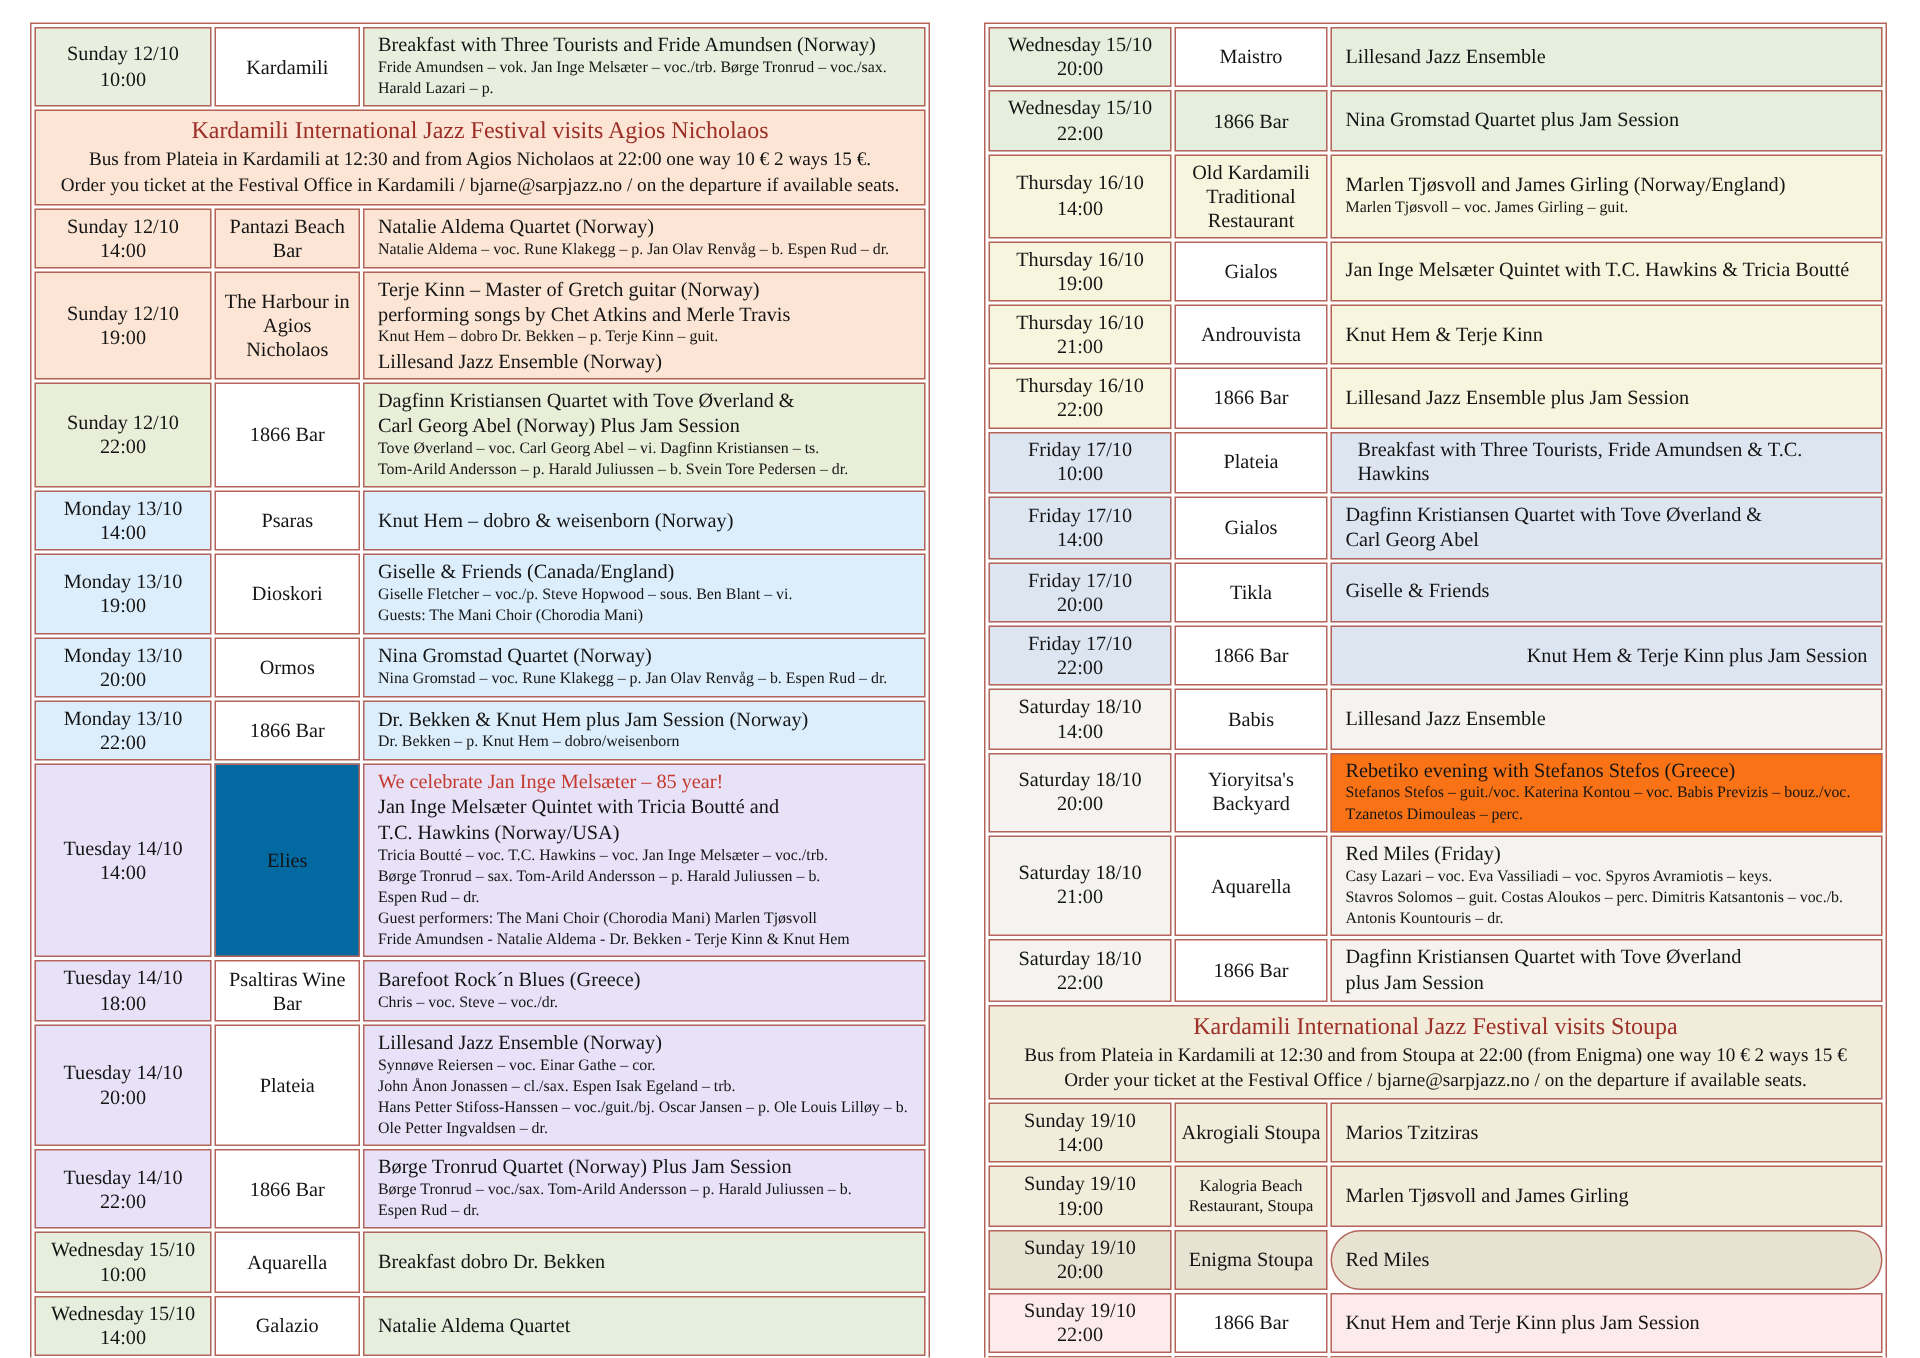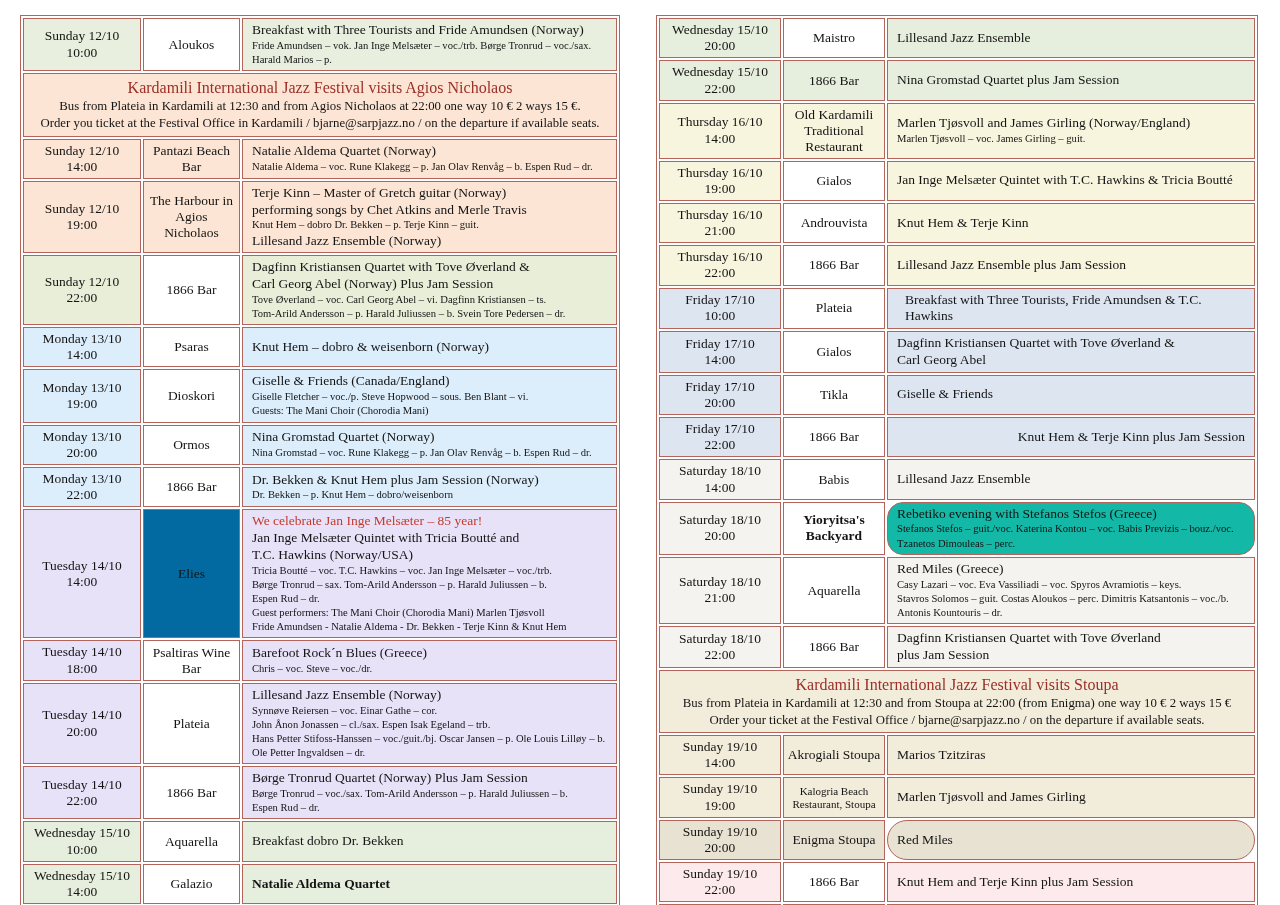--- a/index.html
+++ b/index.html
@@ -50,26 +50,26 @@
         <col style="width:97px">
         <col>
       </colgroup>
     <tbody>
         <tr>
           <td class="date-cell" style="background: rgb(232, 239, 223);">
             <div class="date-line">Sunday 12/10</div>
             <div class="time-line">10:00</div>
           </td>
           <td class="venue-cell" style="background: rgb(255, 255, 255);">
-            <div class="venue-name">Aloukos</div>
+            <div class="venue-name">Kardamili</div>
           </td>
           <td class="desc-cell" style="background: rgb(232, 239, 223);">
             <div class="line-main">Breakfast with Three Tourists and Fride Amundsen (Norway)</div>
             <div class="line-small">Fride Amundsen – vok. Jan Inge Melsæter – voc./trb. Børge Tronrud – voc./sax.</div>
-            <div class="line-small">Harald Marios – p.</div>
+            <div class="line-small">Harald Lazari – p.</div>
           </td>
         </tr>
         <tr>
           <td class="banner-cell" colspan="3" style="background: rgb(252, 229, 212);">
             <div class="banner-title">Kardamili International Jazz Festival visits Agios Nicholaos</div>
             <div class="banner-line">Bus from Plateia in Kardamili at 12:30 and from Agios Nicholaos at 22:00 one way 10 € 2 ways 15 €.</div>
             <div class="banner-line">Order you ticket at the Festival Office in Kardamili / bjarne@sarpjazz.no / on the departure if available seats.</div>
           </td>
         </tr>
         <tr>
@@ -242,21 +242,21 @@
           </td>
         </tr>
         <tr>
           <td class="date-cell" style="background: rgb(230, 238, 221);">
             <div class="date-line">Wednesday 15/10</div>
             <div class="time-line">14:00</div>
           </td>
           <td class="venue-cell" style="background: rgb(255, 255, 255); margin-left: 12px;">
             <div class="venue-name">Galazio</div>
           </td>
-          <td class="desc-cell" style="background: rgb(230, 238, 221); font-weight: bold;">
+          <td class="desc-cell" style="background: rgb(230, 238, 221);">
             <div class="line-main">Natalie Aldema Quartet</div>
           </td>
         </tr>
       </tbody>
   </table>
   <table class="schedule right-table">
     <colgroup>
         <col style="width:122px">
         <col style="width:102px">
         <col>
@@ -394,39 +394,39 @@
           </td>
           <td class="desc-cell" style="background: rgb(244, 243, 239);">
             <div class="line-main">Lillesand Jazz Ensemble</div>
           </td>
         </tr>
         <tr>
           <td class="date-cell" style="background: rgb(244, 243, 239);">
             <div class="date-line">Saturday 18/10</div>
             <div class="time-line">20:00</div>
           </td>
-          <td class="venue-cell" style="background: rgb(255, 255, 255); font-weight: bold;">
+          <td class="venue-cell" style="background: rgb(255, 255, 255);">
             <div class="venue-name">Yioryitsa's Backyard</div>
           </td>
-          <td class="desc-cell" style="background: #14b8a6; border-radius: 16px;">
+          <td class="desc-cell" style="background: #f97316;">
             <div class="line-main">Rebetiko evening with Stefanos Stefos (Greece)</div>
             <div class="line-small">Stefanos Stefos – guit./voc. Katerina Kontou – voc. Babis Previzis – bouz./voc.</div>
             <div class="line-small">Tzanetos Dimouleas – perc.</div>
           </td>
         </tr>
         <tr>
           <td class="date-cell" style="background: rgb(244, 243, 239);">
             <div class="date-line">Saturday 18/10</div>
             <div class="time-line">21:00</div>
           </td>
           <td class="venue-cell" style="background: rgb(255, 255, 255);">
             <div class="venue-name">Aquarella</div>
           </td>
           <td class="desc-cell" style="background: rgb(244, 243, 239);">
-            <div class="line-main">Red Miles (Greece)</div>
+            <div class="line-main">Red Miles (Friday)</div>
             <div class="line-small">Casy Lazari – voc. Eva Vassiliadi – voc. Spyros Avramiotis – keys.</div>
             <div class="line-small">Stavros Solomos – guit. Costas Aloukos – perc. Dimitris Katsantonis – voc./b.</div>
             <div class="line-small">Antonis Kountouris – dr.</div>
           </td>
         </tr>
         <tr>
           <td class="date-cell" style="background: rgb(244, 243, 239);">
             <div class="date-line">Saturday 18/10</div>
             <div class="time-line">22:00</div>
           </td>

